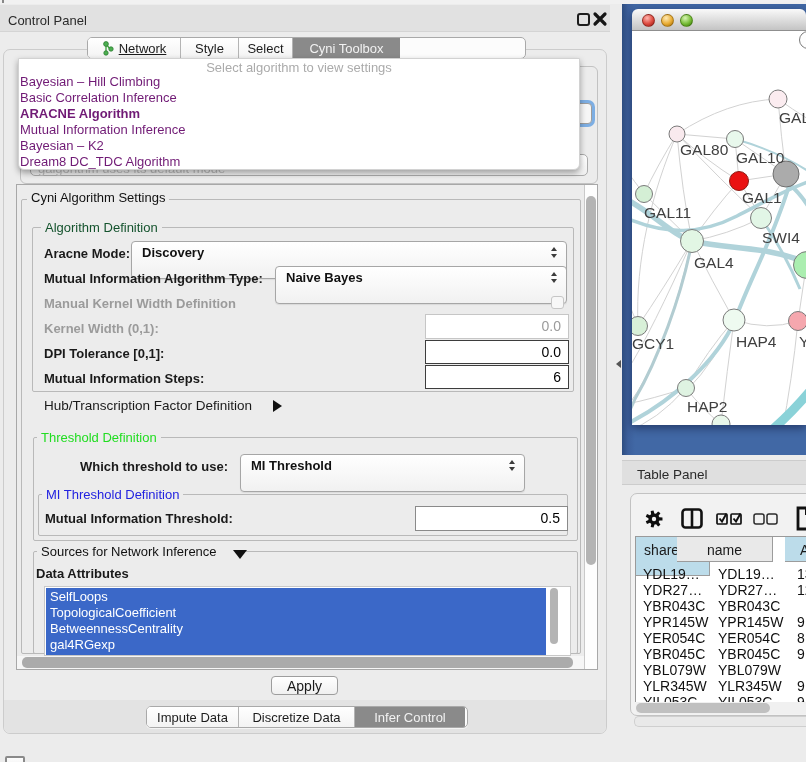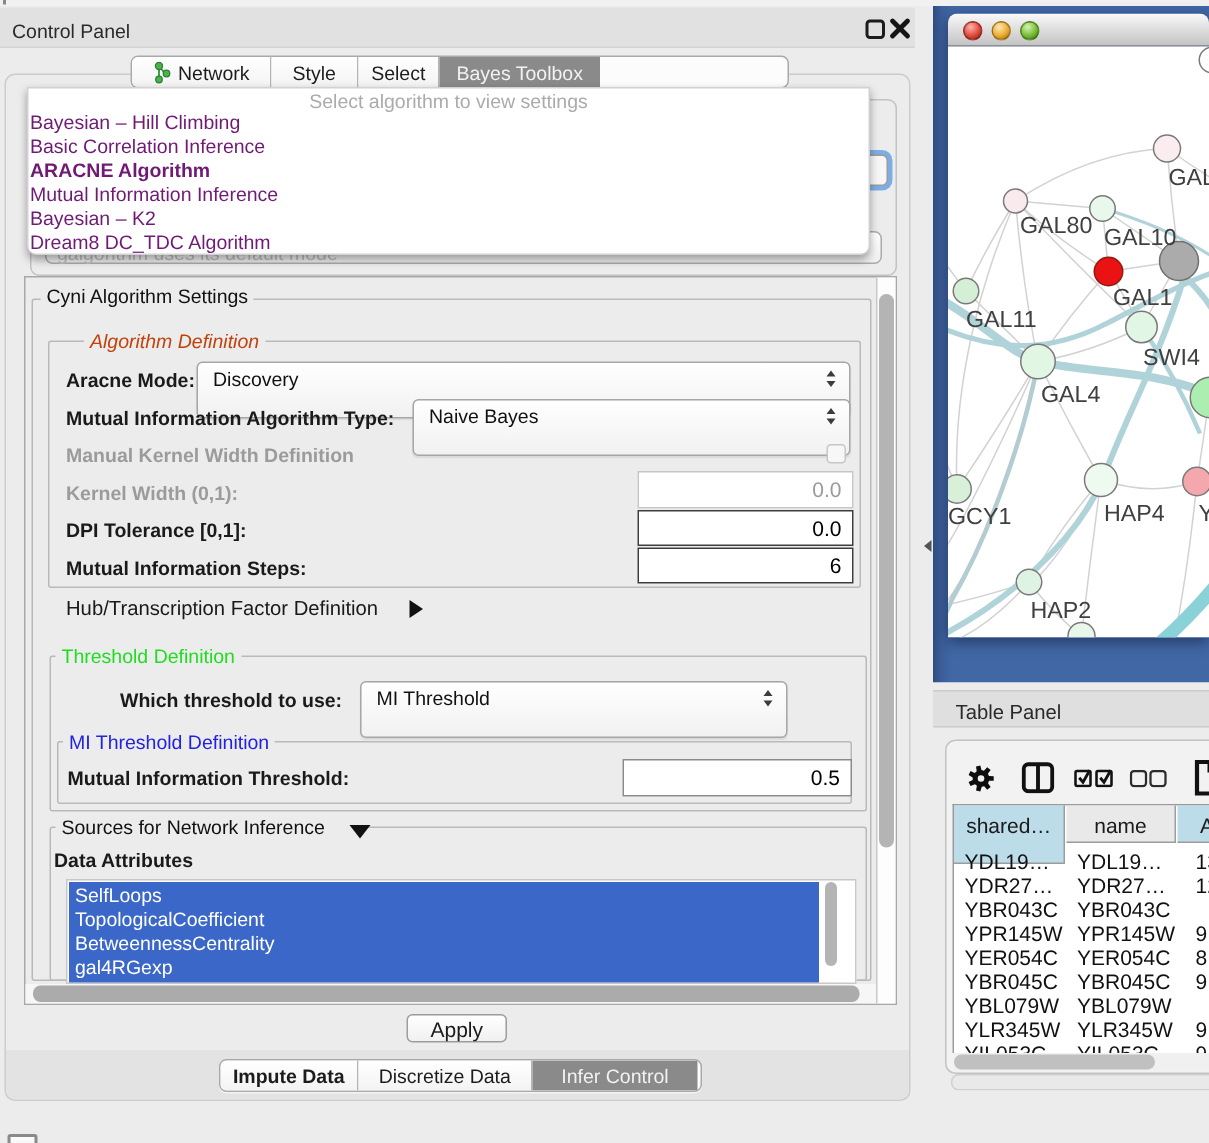--- a/index.html
+++ b/index.html
@@ -2,21 +2,21 @@
 <html><head>
 <meta charset="utf-8">
 <style>
 * { margin:0; padding:0; box-sizing:border-box; }
 html,body { width:806px; height:762px; overflow:hidden; }
 body { font-family:"Liberation Sans", sans-serif; background:#ececec; position:relative; font-size:13px; color:#1a1a1a; }
 .abs { position:absolute; }
 .bold { font-weight:bold;margin-top:20px; }
 .lbl { position:absolute; font-weight:bold; font-size:13px; white-space:nowrap; }
 .combo { position:absolute; height:38px; border:1px solid #a6a6a6; border-radius:4px;
-  background:linear-gradient(#ffffff,#f1f1f1); box-shadow:0 1px 1px rgba(0,0,0,0.08); }
+  background:linear-gradient(#ffffff,#f1f1f1); box-shadow:0 1px 1px rgba(0,0,0,0.08);font-weight:bold; }
 .combo .ctext { position:absolute; left:10px; top:3px; font-size:13px; color:#111; }
 .carr { position:absolute; right:7px; width:8px; }
 .tri-up { width:0; height:0; border-left:3.5px solid transparent; border-right:3.5px solid transparent; border-bottom:4.5px solid #3c3c3c; position:absolute; top:5px; }
 .tri-dn { width:0; height:0; border-left:3.5px solid transparent; border-right:3.5px solid transparent; border-top:4.5px solid #3c3c3c; position:absolute; top:12px; }
 .tfield { position:absolute; background:#fff; font-size:14px; text-align:right; padding:3px 7px 0 0; }
 .fieldset { position:absolute; border:1px solid #b9b9b9; border-radius:2px; }
 .legend { position:absolute; background:#ececec; padding:0 4px; font-size:13px; white-space:nowrap; }
 .seg { position:absolute; height:22px; display:flex; border:1px solid #a9a9a9; border-radius:5px; background:#fcfcfc; overflow:hidden; box-shadow:0 1px 0 rgba(255,255,255,.6); }
 .seg .sg { height:100%; display:flex; align-items:center; justify-content:center; font-size:13px; color:#1c1c1c; border-right:1px solid #b4b4b4; background:linear-gradient(#ffffff,#f3f3f3); white-space:nowrap; }
 .seg .sg:last-child { border-right:none; }
@@ -32,50 +32,50 @@
 <div class="abs" style="left:0px; top:5px; width:610px; height:27px; background:#e1e1e1; border-bottom:1px solid #d4d4d4;"></div>
 <div class="abs" style="left:8px; top:13px; font-size:13px; color:#2a2a2a;">Control Panel</div>
 <div class="abs" style="left:577px; top:13px; width:13px; height:13px; border:2px solid #1c1c1c; border-radius:3px;"></div>
 <svg class="abs" style="left:592px; top:11px;" width="16" height="16" viewBox="0 0 16 16">
     <path d="M3 3 L13 13 M13 3 L3 13" stroke="#151515" stroke-width="3.2" stroke-linecap="round"></path>
   </svg>
 
 <div class="abs" style="left:3px; top:49px; width:604px; height:685px; border:1px solid #cccccc; border-radius:7px; background:#ececec;"></div>
 
 <div class="seg" style="left:87px; top:37px; width:439px;">
-  <div class="sg" style="width:93px;"><svg width="13" height="15" viewBox="0 0 13 15" style="margin-right:4px;">
+  <div class="sg" style="width:93px;text-decoration:underline;"><svg width="13" height="15" viewBox="0 0 13 15" style="margin-right:4px;">
         <line x1="4" y1="3" x2="8" y2="8" stroke="#3aa03a" stroke-width="1.3"></line>
         <line x1="4" y1="3" x2="4" y2="12" stroke="#3aa03a" stroke-width="1.3"></line>
         <circle cx="4" cy="3" r="2.4" fill="#4caf50" stroke="#2d7d32" stroke-width="0.8"></circle>
         <circle cx="9" cy="8" r="2.2" fill="#4caf50" stroke="#2d7d32" stroke-width="0.8"></circle>
         <circle cx="4" cy="12" r="2.2" fill="#4caf50" stroke="#2d7d32" stroke-width="0.8"></circle>
       </svg>Network</div>
   <div class="sg" style="width:58px;">Style</div>
   <div class="sg" style="width:54px;">Select</div>
-  <div class="sg sel" style="width:107px;">Bayes Toolbox</div>
+  <div class="sg sel" style="width:107px;">Cyni Toolbox</div>
 </div>
 
 <div class="abs" style="left:20px; top:66px; width:578px; height:118px; border:1px solid #c2c2c2; border-radius:6px; background:#ececec;"></div>
 <div class="abs" style="left:360px; top:103px; width:232px; height:21px; border:1px solid #9c9c9c; border-radius:4px; background:#f6f6f6; box-shadow:0 0 0 3px #7daee3;"></div>
 <div class="abs" style="left:30px; top:154px; width:558px; height:22px; border:1px solid #ababab; border-radius:5px; background:linear-gradient(#ffffff,#efefef);"></div>
 <div class="abs" style="left:38px; top:161px; color:#bdbdbd; font-size:13px;">galgorithm uses its default mode</div>
 
 <div class="abs" style="left:16px; top:184px; width:582px; height:486px; border:1px solid #a8a8a8; background:#ececec;"></div>
 
 <div class="abs" style="left:584px; top:185px; width:13px; height:484px; background:#fdfdfd; border-left:1px solid #c9c9c9;"></div>
 <div class="scroll-thumb" style="left:586px; top:196px; width:10px; height:369px;"></div>
 
 <div class="abs" style="left:17px; top:656px; width:567px; height:13px; background:#f6f6f6;"></div>
 <div class="scroll-thumb" style="left:22px; top:657px; width:551px; height:11px; background:#ababab;"></div>
 
 <div class="fieldset" style="left:21px; top:199px; width:560px; height:455px;"></div>
 <div class="legend" style="left:27px; top:190px; color:#111;">Cyni Algorithm Settings</div>
 
 <div class="fieldset" style="left:32px; top:227px; width:542px; height:165px;"></div>
-<div class="legend" style="left:56px; top:220px; color:#c2410c;font-style:italic;">Algorithm Definition</div>
+<div class="legend" style="left:41px; top:220px; color:#14532d;">Algorithm Definition</div>
 
 <div class="lbl" style="left:44px; top:246px;">Aracne Mode:</div>
 <div class="combo" style="left:131px; top:241px; width:436px;">
     <span class="ctext">Discovery</span>
     <span class="carr">
       <span class="tri-up"></span>
       <span class="tri-dn"></span>
     </span>
   </div>
 
@@ -129,21 +129,21 @@
 <div class="abs" style="left:44px; top:586px; width:527px; height:70px; background:#ffffff; border:1px solid #c8c8c8;"></div>
 <div class="abs" style="left:46px; top:588px; width:500px; height:67px; background:#3b68c8;"></div>
 <div class="abs" style="left:50px; top:589px; color:#fff; font-size:13px; line-height:16px;">SelfLoops<br>TopologicalCoefficient<br>BetweennessCentrality<br>gal4RGexp</div>
 <div class="scroll-thumb" style="left:550px; top:588px; width:8px; height:56px;"></div>
 
 <div class="abs" style="left:271px; top:676px; width:67px; height:19px; border:1px solid #9d9d9d; border-radius:4px; background:linear-gradient(#ffffff,#f0f0f0); text-align:center; font-size:14px; padding-top:1px;">Apply</div>
 
 <div class="abs" style="left:4px; top:700px; width:602px; height:33px; background:#e3e3e3; border-radius:0 0 7px 7px;"></div>
 
 <div class="seg" style="left:146px; top:706px; width:322px;">
-  <div class="sg" style="width:92px;font-weight:bold;">Impute Data</div>
+  <div class="sg" style="width:92px;">Impute Data</div>
   <div class="sg" style="width:116px;">Discretize Data</div>
   <div class="sg sel" style="width:110px;">Infer Control</div>
 </div>
 
 <div class="abs" style="left:18px; top:58px; width:562px; height:112px; background:#ffffff; border:1px solid #d2d2d2; border-radius:0 0 6px 6px; box-shadow:0 3px 6px rgba(0,0,0,0.35); z-index:50;"></div>
 <div class="abs" style="left:18px; top:60px; width:562px; text-align:center; color:#ababab; font-size:13px; z-index:51;">Select algorithm to view settings</div>
 <div class="abs" style="left:20px; top:74px; font-size:13px; line-height:16px; color:#701a75; z-index:51;">Bayesian – Hill Climbing<br>Basic Correlation Inference<br><span class="bold">ARACNE Algorithm</span><br>Mutual Information Inference<br>Bayesian – K2<br>Dream8 DC_TDC Algorithm</div>
 
 <div class="abs" style="left:616px; top:360px; width:0; height:0; border-top:4px solid transparent; border-bottom:4px solid transparent; border-right:5px solid #555;"></div>
 
@@ -264,21 +264,21 @@
       <rect x="14" y="1" width="10" height="10" rx="2"></rect>
     </g>
   </svg>
 <svg class="abs" style="left:796px; top:506px;" width="10" height="25" viewBox="0 0 10 25">
     <path d="M2 2 h8 l6 6 v15 h-14 z" fill="none" stroke="#111" stroke-width="2.8"></path>
     <path d="M10 2 v6 h6" fill="none" stroke="#111" stroke-width="2"></path>
   </svg>
 
 <div class="abs" style="left:635px; top:536px; width:171px; height:166px; background:#ffffff; border-top:1px solid #9a9a9a; border-left:1px solid #9a9a9a;"></div>
 <div class="abs" style="left:636px; top:537px; width:74px; height:39px; background:#bcdcea; border-right:1px solid #9c9c9c; border-bottom:1px solid #9c9c9c; text-align:center; font-size:14px; padding-top:5px;">shared…</div>
-<div class="abs" style="left:711px; top:537px; width:73px; height:25px; background:#e9e9e9; border-right:1px solid #9c9c9c; border-bottom:1px solid #9c9c9c; text-align:center; font-size:14px; padding-top:5px;">name</div>
+<div class="abs" style="left:677px; top:537px; width:96px; height:25px; background:#e9e9e9; border-right:1px solid #9c9c9c; border-bottom:1px solid #9c9c9c; text-align:center; font-size:14px; padding-top:5px;">name</div>
 <div class="abs" style="left:785px; top:537px; width:21px; height:25px; background:#bcdcea; border-bottom:1px solid #9c9c9c; font-size:14px; padding:5px 0 0 15px; overflow:hidden;">A</div>
 
 <div class="abs" style="left:643px; top:566px; font-size:14px; line-height:16px; color:#111;">YDL19…<br>YDR27…<br>YBR043C<br>YPR145W<br>YER054C<br>YBR045C<br>YBL079W<br>YLR345W<br>YIL053C</div>
 <div class="abs" style="left:718px; top:566px; font-size:14px; line-height:16px; color:#111;">YDL19…<br>YDR27…<br>YBR043C<br>YPR145W<br>YER054C<br>YBR045C<br>YBL079W<br>YLR345W<br>YIL053C</div>
 <div class="abs" style="left:797px; top:566px; font-size:14px; line-height:16px; color:#111;">13<br>12<br><br>9.<br>8.<br>9.<br><br>9.<br>9.</div>
 
 <div class="abs" style="left:636px; top:702px; width:170px; height:12px; background:#f0f0f0;"></div>
 <div class="scroll-thumb" style="left:636px; top:703px; width:134px; height:10px; background:#c0c0c0;"></div>
 
 <div class="abs" style="left:634px; top:716px; width:172px; height:11px; background:#e9e9e9; border:1px solid #cfcfcf; border-right:none; border-radius:5px 0 0 5px;"></div>

